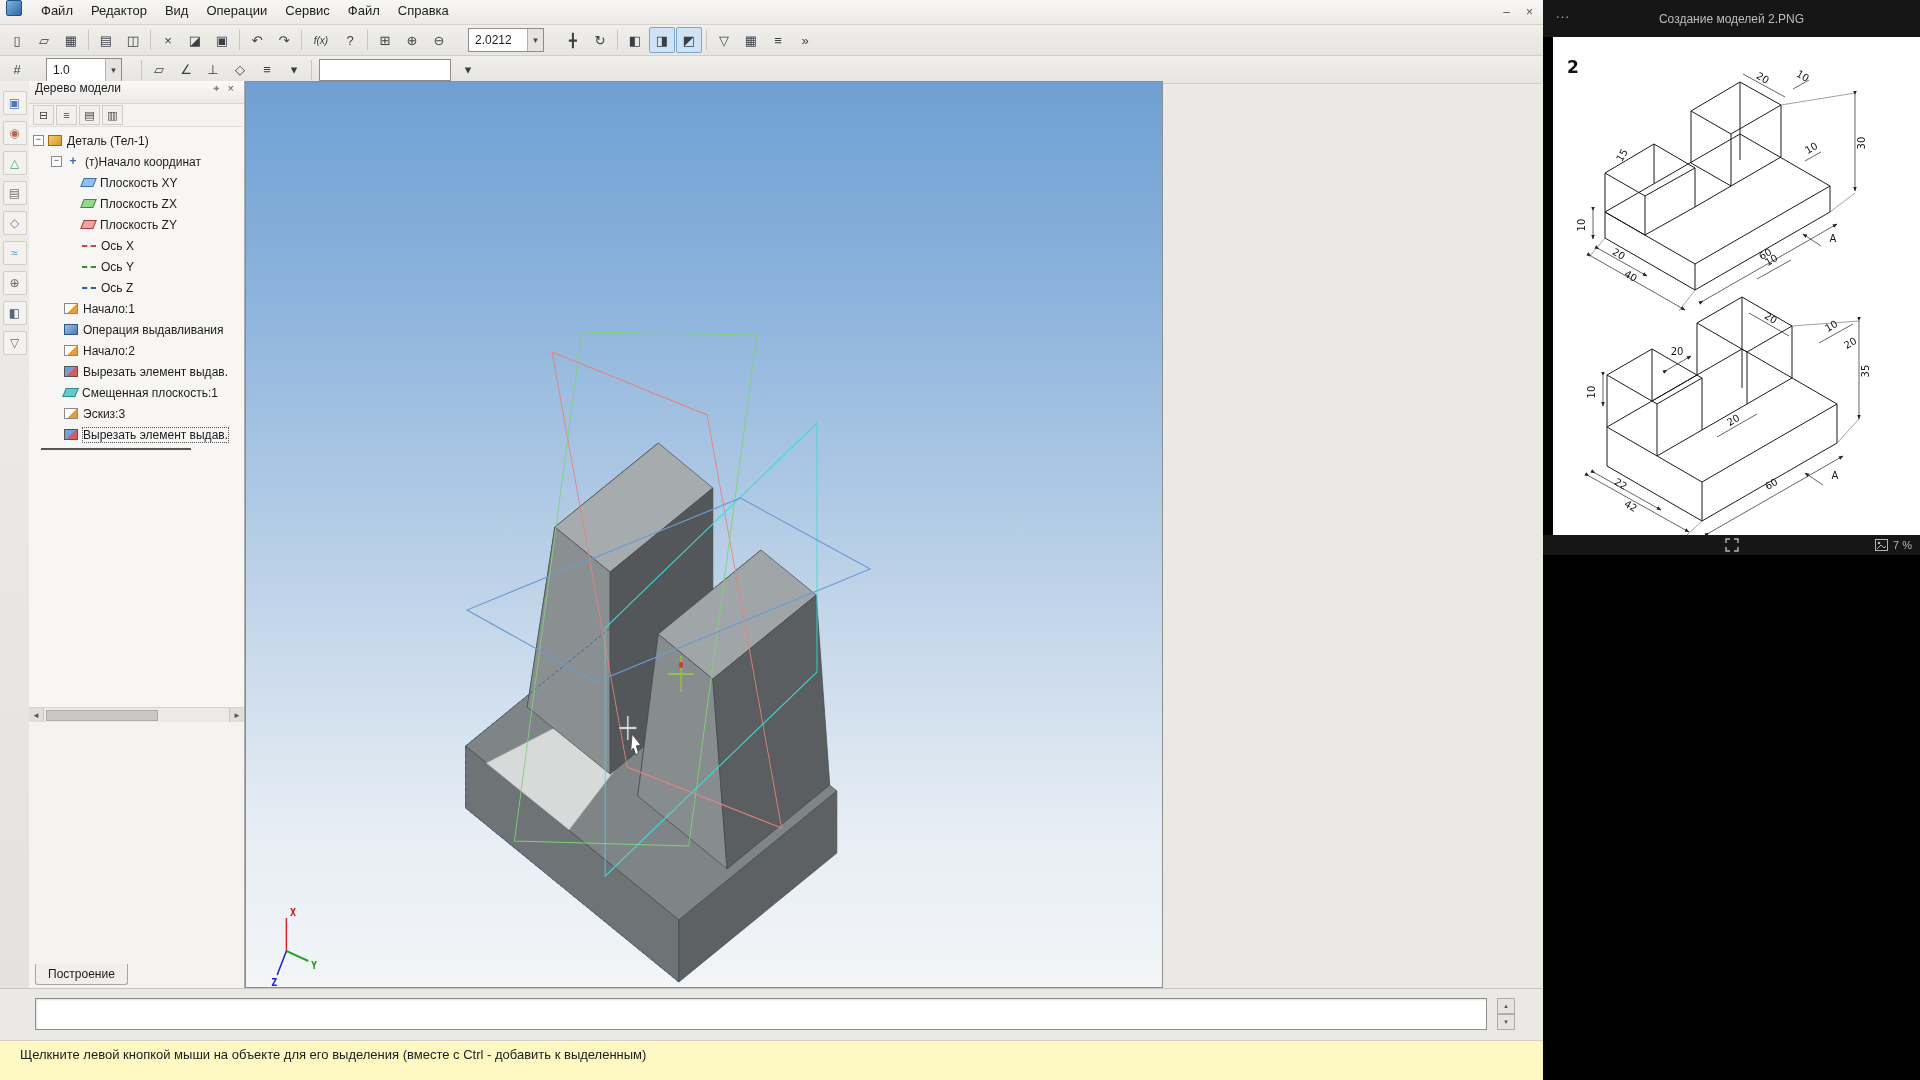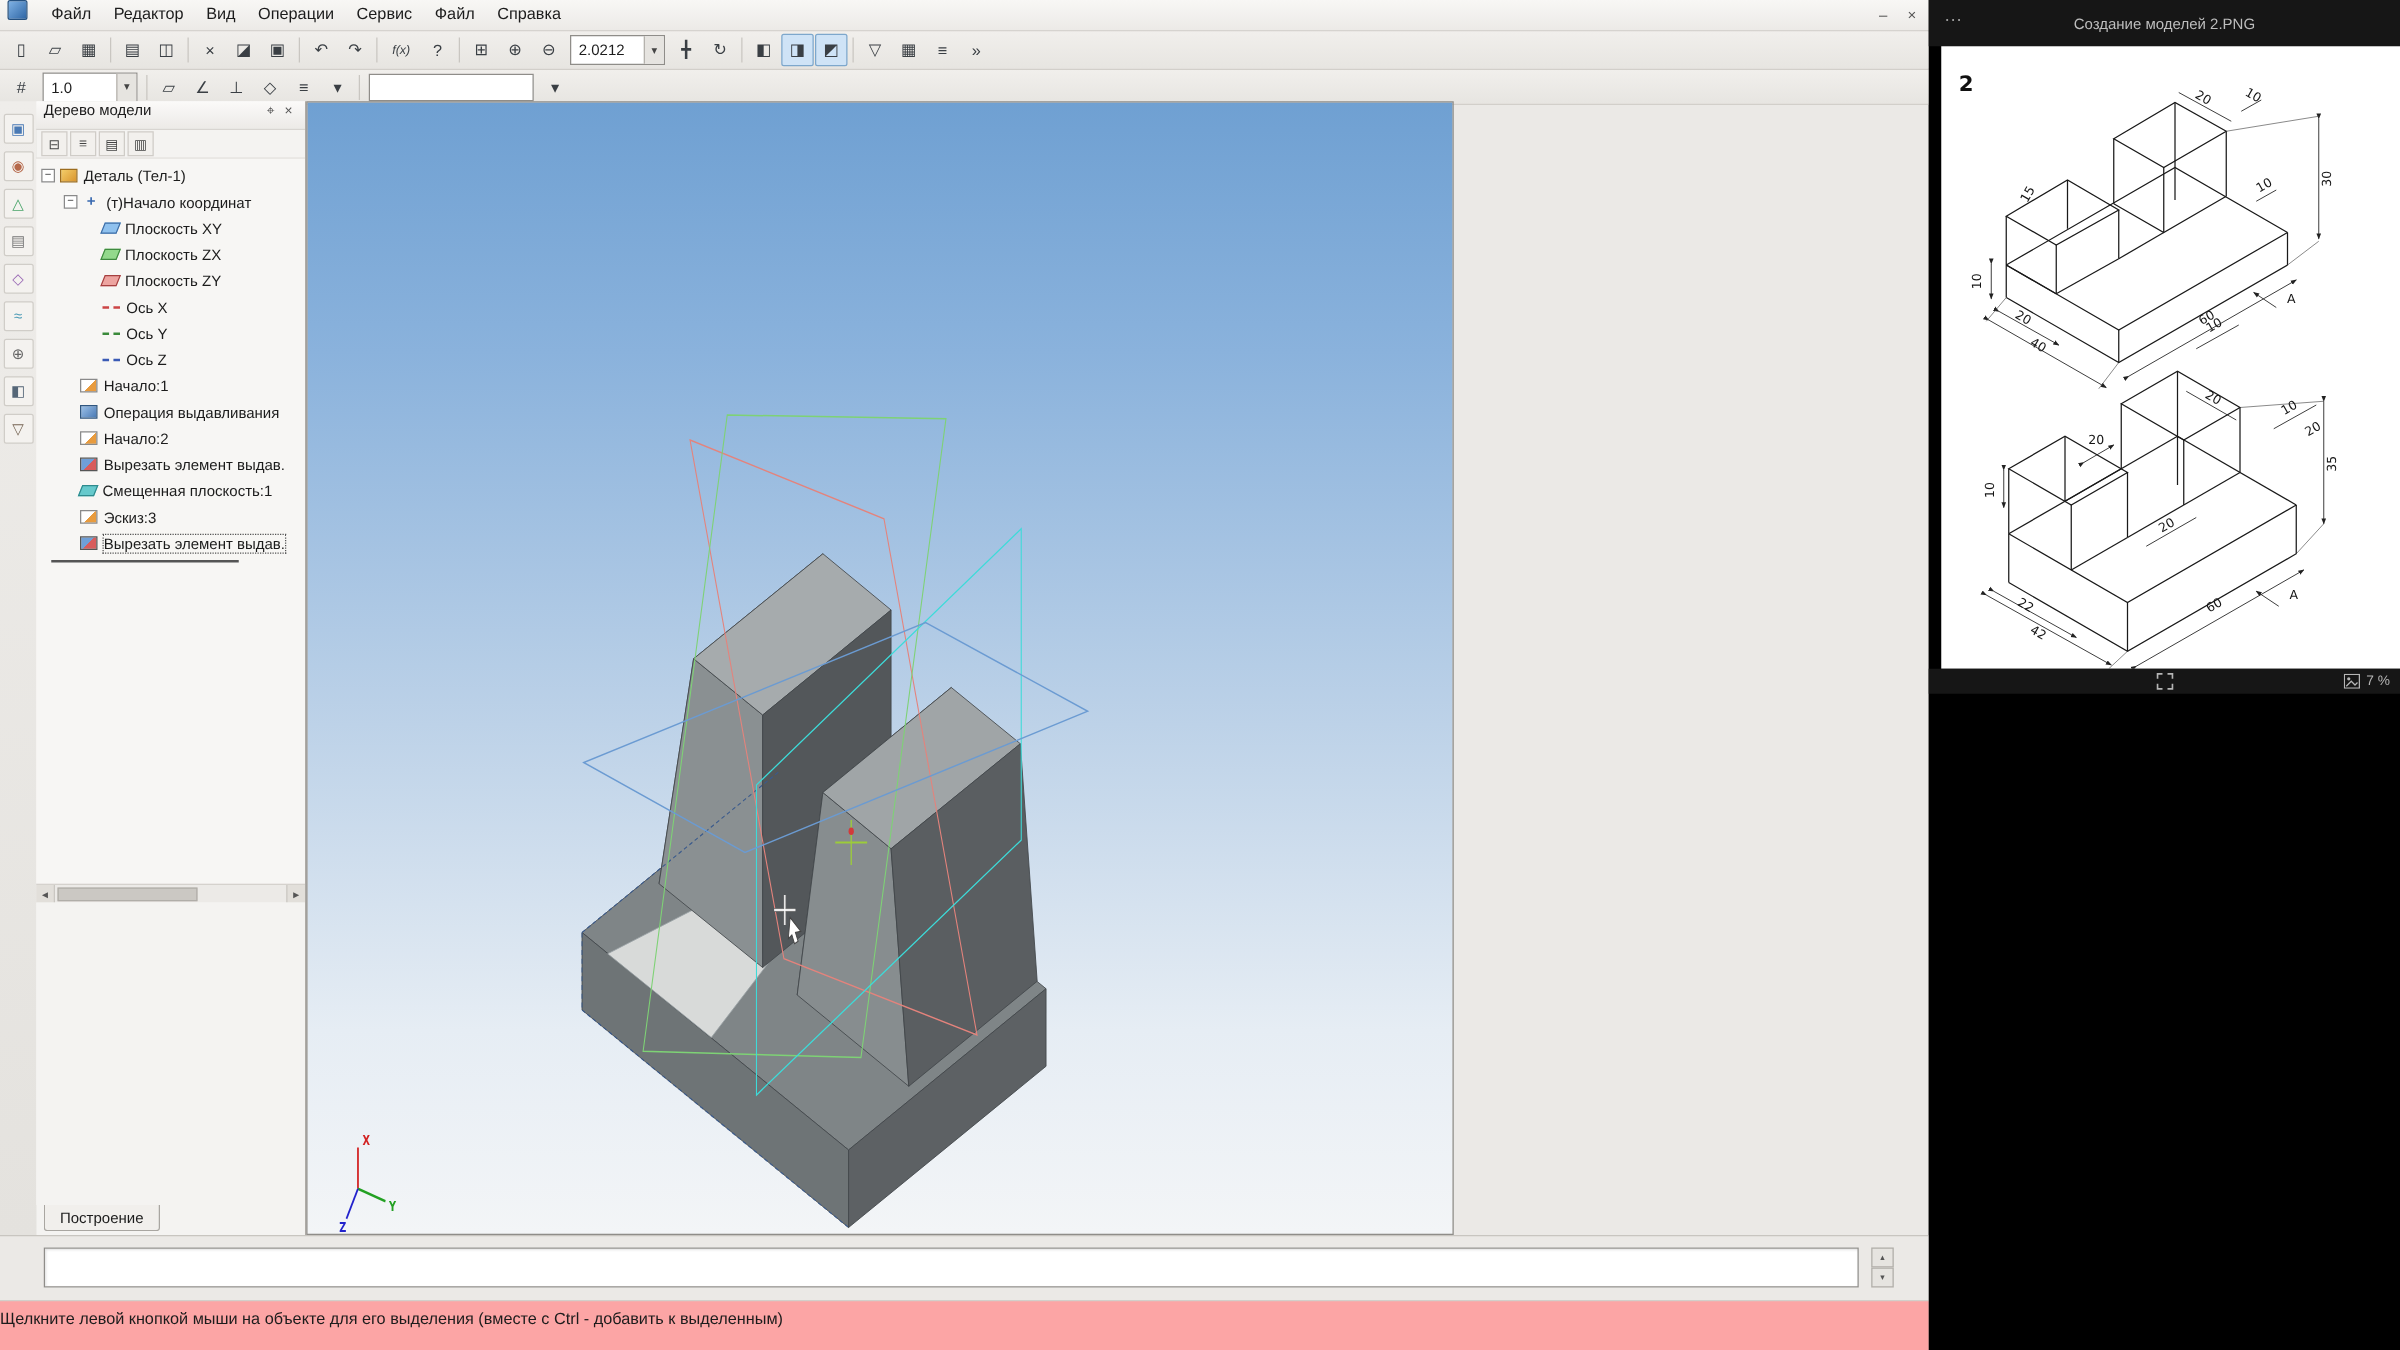--- a/index.html
+++ b/index.html
@@ -16,21 +16,21 @@
           color:#555;font-size:12px}
   .tbar{display:flex;align-items:center;background:linear-gradient(#f1efec,#e7e5e1);
         border-bottom:1px solid #d2cfca;padding:0 4px;gap:1px}
   #tb1{height:30px}
   #tb2{height:27px}
   .tbtn{min-width:24px;height:24px;display:flex;align-items:center;justify-content:center;
         font-size:13px;color:#3a3f44;border:1px solid transparent;border-radius:2px;background:transparent}
   .tbtn.active{background:#cfe3f6;border-color:#7da7cc}
   .tbtn.fx{font-size:10px;font-style:italic;padding:0 2px}
   .sep{width:1px;height:20px;background:#c9c6c1;margin:0 3px}
-  .combo{display:flex;align-items:center;height:22px;background:#fff;border:1px solid #8f8d89;margin:0 3px}
+  .combo{display:flex;align-items:center;height:22px;background:#fff;border:1px solid #8f8d89;margin:0 15px}
   .combo .val{padding:0 6px;font-size:12px;min-width:46px}
   .combo .arr{width:15px;height:100%;background:#e6e4e0;border-left:1px solid #b5b2ad;font-size:9px;
               display:flex;align-items:center;justify-content:center;color:#444}
   .tinput{height:20px;border:1px solid #8f8d89;background:#fff;margin:0 3px}
   
   .workspace{position:absolute;top:81px;left:0;right:377px;bottom:92px}
   .leftbar{position:absolute;left:0;top:0;bottom:0;width:29px;display:flex;flex-direction:column;
            align-items:center;gap:6px;padding-top:10px;background:linear-gradient(#efedea,#e4e2de);
            border-right:1px solid #cfccc7}
   .lbtn{width:22px;height:22px;border:1px solid #d0cdc8;border-radius:2px;background:#f4f2ef;
@@ -82,22 +82,22 @@
             background:linear-gradient(180deg,#6fa0d2 0%,#8ab2dc 22%,#bdd2e8 55%,#e6edf4 82%,#f3f5f7 100%)}
   .viewport svg{position:absolute;inset:0;width:100%;height:100%}
   
   .proprow{position:absolute;left:0;top:988px;width:1543px;height:52px;background:#ebe9e6;
            border-top:1px solid #c8c5c0}
   .prop-input{position:absolute;left:35px;top:9px;right:56px;height:30px;background:#fff;
               border:1px solid #8f8d89;box-shadow:inset 1px 1px 2px rgba(0,0,0,.12);font-size:13px;padding:0 6px}
   .prop-spin{position:absolute;right:28px;top:9px;width:18px;height:32px;display:flex;flex-direction:column}
   .prop-spin div{flex:1;border:1px solid #b0ada8;background:#e6e4e0;font-size:7px;display:flex;
                  align-items:center;justify-content:center;color:#555}
-  .statusbar{position:absolute;left:0;top:1040px;width:1543px;height:40px;background:#fca5a5;
-             border-top:1px solid #d2cfca;font-size:13px;padding:6px 0;box-sizing:border-box}
+  .statusbar{position:absolute;left:0;top:1040px;width:1543px;height:40px;background:#fef9c3;
+             border-top:1px solid #d2cfca;font-size:13px;padding:6px 20px;box-sizing:border-box}
   
   .viewer{position:absolute;right:0;top:0;width:377px;height:1080px;background:#000}
   .v-title{position:absolute;top:0;left:0;right:0;height:37px;background:#161616;display:flex;
            align-items:center;justify-content:center;font-size:12px;color:#bdbdbd}
   .v-dots{position:absolute;left:12px;top:4px;color:#9a9a9a;font-size:15px;letter-spacing:2px}
   .v-img{position:absolute;top:37px;left:10px;right:0;height:498px;background:#fff}
   .v-bar{position:absolute;top:535px;left:0;right:0;height:20px;background:#161616;display:flex;
          align-items:center;justify-content:center}
   .v-zoom{position:absolute;right:8px;top:0;height:20px;color:#b5b5b5;font-size:11px;display:flex;
           align-items:center;gap:5px}

